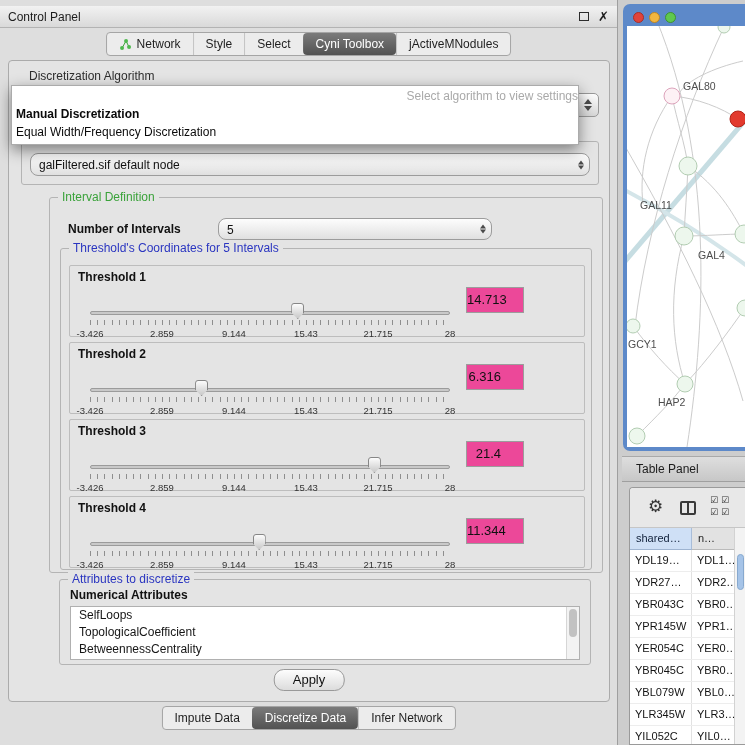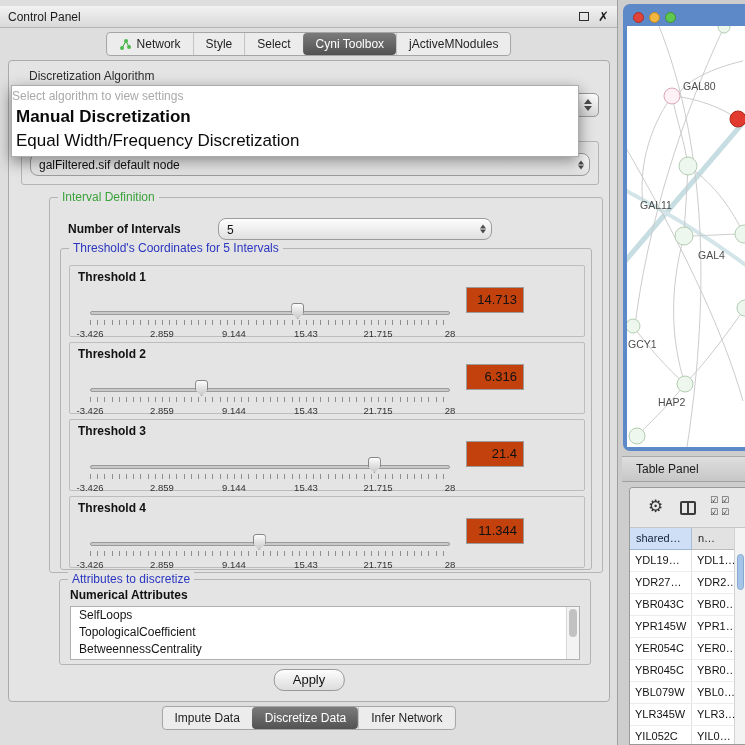--- a/index.html
+++ b/index.html
@@ -22,22 +22,22 @@
   .net-glyph { width:13px; height:13px; }
 
   .main-panel { position:absolute; left:8px; top:60px; width:602px; height:642px; background:#e4e4e4; border:1px solid #ababab; border-radius:4px; }
 
   .algo-label { position:absolute; left:20px; top:8px; font-size:12px; color:#2e2e2e; z-index:1; }
   .combo-remnant { position:absolute; left:556px; top:32px; width:34px; height:24px; background:linear-gradient(#fdfdfd,#d6d6d6); border:1px solid #989898; border-radius:5px; z-index:2; display:flex; flex-direction:column; align-items:flex-end; justify-content:center; padding-right:6px; gap:2px; }
   .arr-up { width:0; height:0; border-left:4px solid transparent; border-right:4px solid transparent; border-bottom:5px solid #4a4a4a; }
   .arr-down { width:0; height:0; border-left:4px solid transparent; border-right:4px solid transparent; border-top:5px solid #4a4a4a; }
 
   .dropdown-overlay { position:absolute; left:2px; top:24px; width:568px; background:#fff; border:1px solid #ababab; box-shadow:0 5px 14px rgba(0,0,0,0.45); z-index:30; padding-bottom:3px; }
-  .dd-hint { text-align:left; color:#a9a9a9; font-size:12px; padding:3px 0 2px; }
-  .dd-option { font-size:17px; color:#0a0a0a; padding:2px 4px; }
+  .dd-hint { text-align:right; color:#a9a9a9; font-size:12px; padding:3px 0 2px; }
+  .dd-option { font-size:12px; color:#0a0a0a; padding:2px 4px; }
   .dd-option.bold { font-weight:bold; }
 
   .group { position:absolute; border:1px solid #b4b4b4; border-radius:3px; }
   .group-label { position:absolute; top:-8px; left:8px; background:#e4e4e4; padding:0 4px; font-size:12px; line-height:14px; color:#1c1c1c; white-space:nowrap; }
   .group-label.green { color:#3aa23a; }
   .group-label.blue { color:#2a35c0; }
 
   .group.tabledata { left:12px; top:80px; width:578px; height:44px; }
   .combo { position:absolute; background:linear-gradient(#fdfdfd,#e0e0e0); border:1px solid #9c9c9c; border-radius:8px; font-size:12px; color:#111; }
   .combo .combo-text { position:absolute; left:8px; top:0; line-height:22px; }
@@ -53,21 +53,21 @@
   .group.thresholds { left:10px; top:50px; width:532px; height:322px; }
   .th-panel { position:absolute; left:8px; width:516px; height:72px; border:1px solid #bdbdbd; border-radius:2px; }
   .th-label { position:absolute; left:8px; top:4px; font-size:12px; font-weight:bold; color:#111; }
   .slider-zone { position:absolute; left:20px; top:36px; width:360px; height:46px; }
   .track { position:absolute; left:0; right:0; top:9px; height:4px; background:#c9c9c9; border:1px solid #9b9b9b; border-radius:2px; }
   .thumb { position:absolute; top:1px; width:13px; height:16px; background:linear-gradient(#fcfcfc,#c9c9c9); border:1px solid #868686; border-radius:3px 3px 0 0; clip-path:polygon(0 0,100% 0,100% 60%,50% 100%,0 60%); }
   .ticks { position:absolute; left:0; right:0; top:18px; height:5px; background:repeating-linear-gradient(to right,#8e8e8e 0 1px,transparent 1px 7.2px); }
   .tick-labels { position:absolute; left:0; right:0; top:26px; height:12px; }
   .tl { position:absolute; transform:translateX(-50%); font-size:9.5px; color:#333; white-space:nowrap; }
   .tl0{left:0;} .tl1{left:20%;} .tl2{left:40%;} .tl3{left:60%;} .tl4{left:80%;} .tl5{left:100%;}
-  .value-box { position:absolute; left:396px; top:21px; width:58px; height:26px; background:#c2410c; border:1px solid #9c9c9c; font-size:13px; color:#111; text-align:right; line-height:24px; padding-right:6px; }
+  .value-box { position:absolute; left:396px; top:21px; width:58px; height:26px; background:#ec4899; border:1px solid #9c9c9c; font-size:13px; color:#111; text-align:right; line-height:24px; padding-right:22px; }
 
   .group.attrs { left:50px; top:518px; width:532px; height:86px; }
   .num-label { position:absolute; left:10px; top:8px; font-size:12px; font-weight:bold; color:#111; }
   .attr-list { position:absolute; left:10px; right:10px; top:26px; height:54px; background:#fff; border:1px solid #b0b0b0; overflow:hidden; }
   .attr-item { font-size:12px; color:#151515; line-height:17px; padding-left:8px; }
   .attr-scroll { position:absolute; right:0; top:0; bottom:0; width:13px; background:#f3f3f3; border-left:1px solid #d6d6d6; }
   .attr-thumb { position:absolute; left:2px; top:2px; width:8px; height:28px; background:#c2c2c2; border-radius:4px; }
 
   .apply-btn { position:absolute; left:50%; transform:translateX(-50%); top:608px; height:22px; padding:0 18px; background:linear-gradient(#fdfdfd,#dcdcdc); border:1px solid #999; border-radius:10px; font-size:13px; color:#111; line-height:20px; }
 

